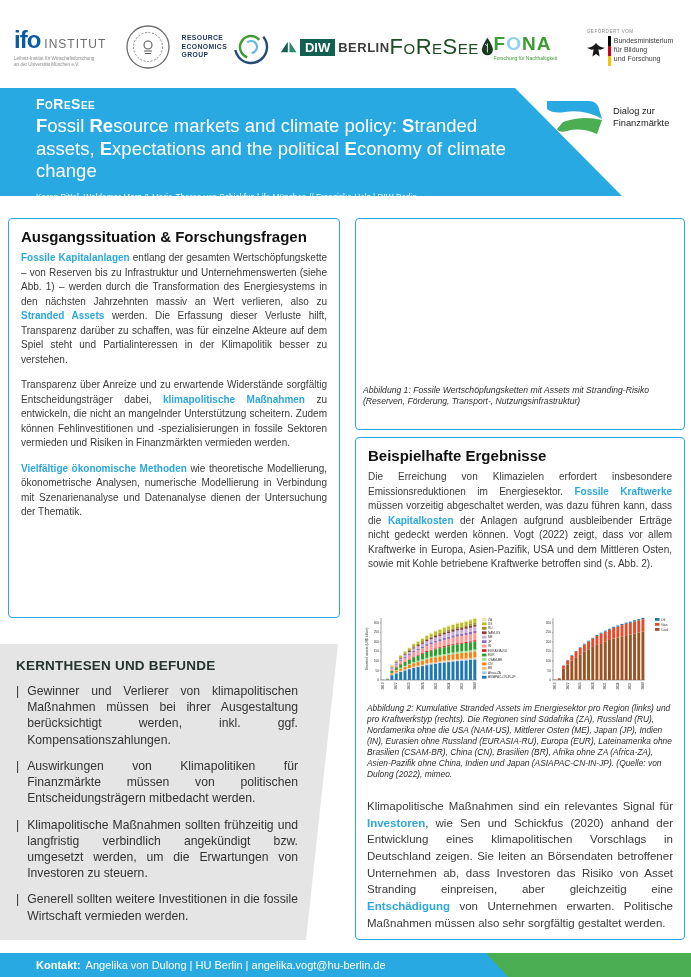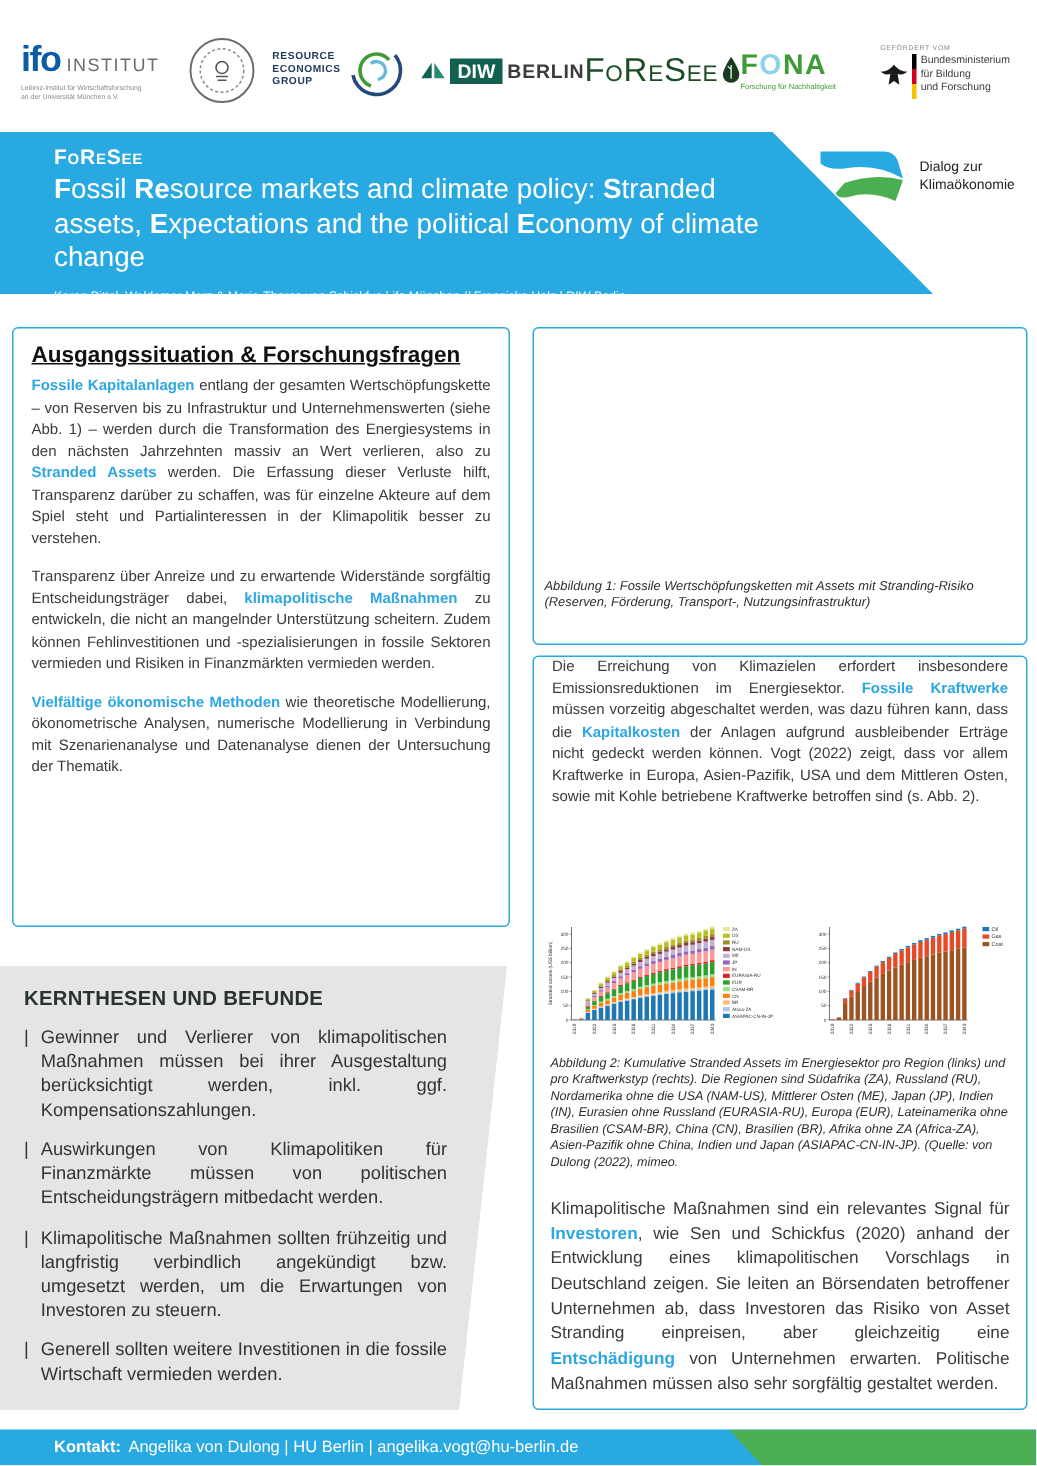--- a/index.html
+++ b/index.html
@@ -41,21 +41,21 @@
   .band-inner{padding:8px 0 0 36px;}
   .band-project{font-variant:small-caps;font-size:14px;font-weight:700;letter-spacing:.5px;}
   .band-title{margin:3px 0 0 0;font-size:18.5px;font-weight:400;line-height:1.22;width:478px;}
   .band-title .b{font-weight:700;}
   .band-authors{margin-top:8px;font-size:8.3px;line-height:1.5;color:#f2fbff;}
   .dialog{position:absolute;top:94px;left:543px;width:146px;height:48px;display:flex;align-items:center;gap:4px;}
   .dialog-text{font-size:9.3px;color:#222;line-height:1.25;}
 
   
   .sbox{position:absolute;background:#fff;border:1.6px solid #29a9e1;border-radius:4px;box-sizing:border-box;}
-  .sbox h2{margin:9px 12px 6px 12px;font-size:15px;color:#111;text-decoration:underline;}
+  .sbox h2{margin:9px 12px 6px 12px;font-size:15px;color:#111;}
   .sbox p{margin:0 12px 11px 12px;font-size:10px;line-height:1.45;text-align:justify;color:#3a3a3a;}
   .hl{color:#2da7e0;font-weight:700;}
 
   
   .kern{position:absolute;left:0;top:644px;width:338px;height:296px;background:#e5e5e5;
         clip-path:polygon(0 0,100% 0,calc(100% - 32px) 100%,0 100%);box-sizing:border-box;
         padding:14px 40px 0 16px;}
   .kern h2{margin:0 0 10px 0;font-size:13.5px;color:#26332f;letter-spacing:.2px;}
   .kern-item{display:flex;gap:8px;margin-bottom:10px;font-size:12.2px;line-height:1.33;
              color:#333;text-align:justify;}
@@ -162,21 +162,21 @@
       </div>
     </div>
   </div>
   <div class="dialog">
     <svg width="66" height="42" viewBox="0 0 66 42">
       <path d="M4 4 L46 4 Q54 4 56 12 L59 22 Q42 12 22 15 Q10 17 4 12 Z" fill="#29a9e1"></path>
       <path d="M20 25 Q40 18 59 23 L54 37 Q38 30 24 34 Q16 36 14 32 Z" fill="#4cae52"></path>
     </svg>
     <div class="dialog-text">
       <div>Dialog zur</div>
-      <div>Klimaökonomie</div>
+      <div>Finanzmärkte</div>
     </div>
   </div>
 
   <section class="sbox" style="left:8px;top:218px;width:332px;height:400px;">
     <h2>Ausgangssituation &amp; Forschungsfragen</h2>
     <p><span class="hl">Fossile Kapitalanlagen</span><span> entlang der gesamten Wertschöpfungskette – von Reserven bis zu Infrastruktur und Unternehmenswerten (siehe Abb. 1) – werden durch die Transformation des Energiesystems in den nächsten Jahrzehnten massiv an Wert verlieren, also zu </span><span class="hl">Stranded Assets</span><span> werden. Die Erfassung dieser Verluste hilft, Transparenz darüber zu schaffen, was für einzelne Akteure auf dem Spiel steht und Partialinteressen in der Klimapolitik besser zu verstehen.</span></p>
     <p><span>Transparenz über Anreize und zu erwartende Widerstände sorgfältig Entscheidungsträger dabei, </span><span class="hl">klimapolitische Maßnahmen</span><span> zu entwickeln, die nicht an mangelnder Unterstützung scheitern. Zudem können Fehlinvestitionen und -spezialisierungen in fossile Sektoren vermieden und Risiken in Finanzmärkten vermieden werden.</span></p>
     <p><span class="hl">Vielfältige ökonomische Methoden</span><span> wie theoretische Modellierung, ökonometrische Analysen, numerische Modellierung in Verbindung mit Szenarienanalyse und Datenanalyse dienen der Untersuchung der Thematik.</span></p>
   </section>
 
@@ -199,20 +199,21 @@
       <span>Generell sollten weitere Investitionen in die fossile Wirtschaft vermieden werden.</span>
     </div>
   </section>
 
   <section class="sbox" style="left:355px;top:218px;width:330px;height:212px;">
 
     <div class="figcap" style="left:7px;top:166px;width:310px;">Abbildung 1: Fossile Wertschöpfungsketten mit Assets mit Stranding-Risiko (Reserven, Förderung, Transport-, Nutzungsinfrastruktur)</div>
   </section>
 
   <section class="sbox" style="left:355px;top:437px;width:330px;height:503px;">
+    <h2>Beispielhafte Ergebnisse</h2>
     <p><span>Die Erreichung von Klimazielen erfordert insbesondere Emissionsreduktionen im Energiesektor. </span><span class="hl">Fossile Kraftwerke</span><span> müssen vorzeitig abgeschaltet werden, was dazu führen kann, dass die </span><span class="hl">Kapitalkosten</span><span> der Anlagen aufgrund ausbleibender Erträge nicht gedeckt werden können. Vogt (2022) zeigt, dass vor allem Kraftwerke in Europa, Asien-Pazifik, USA und dem Mittleren Osten, sowie mit Kohle betriebene Kraftwerke betroffen sind (s. Abb. 2).</span></p>
   </section>
   <svg class="fig2-svg" id="fig2svg" viewBox="0 0 318 86">
       <g>
         <line x1="20" y1="3" x2="20" y2="65" stroke="#444" stroke-width="0.5"></line>
         <line x1="20" y1="65" x2="116" y2="65" stroke="#444" stroke-width="0.5"></line>
         <line x1="18.8" y1="65" x2="20" y2="65" stroke="#444" stroke-width="0.4"></line>
         <text x="18" y="66.1" font-size="3.2" text-anchor="end" fill="#333" font-family="Liberation Sans, sans-serif">0</text>
         <line x1="18.8" y1="55.46153846153846" x2="20" y2="55.46153846153846" stroke="#444" stroke-width="0.4"></line>
         <text x="18" y="56.56153846153846" font-size="3.2" text-anchor="end" fill="#333" font-family="Liberation Sans, sans-serif">50</text>

